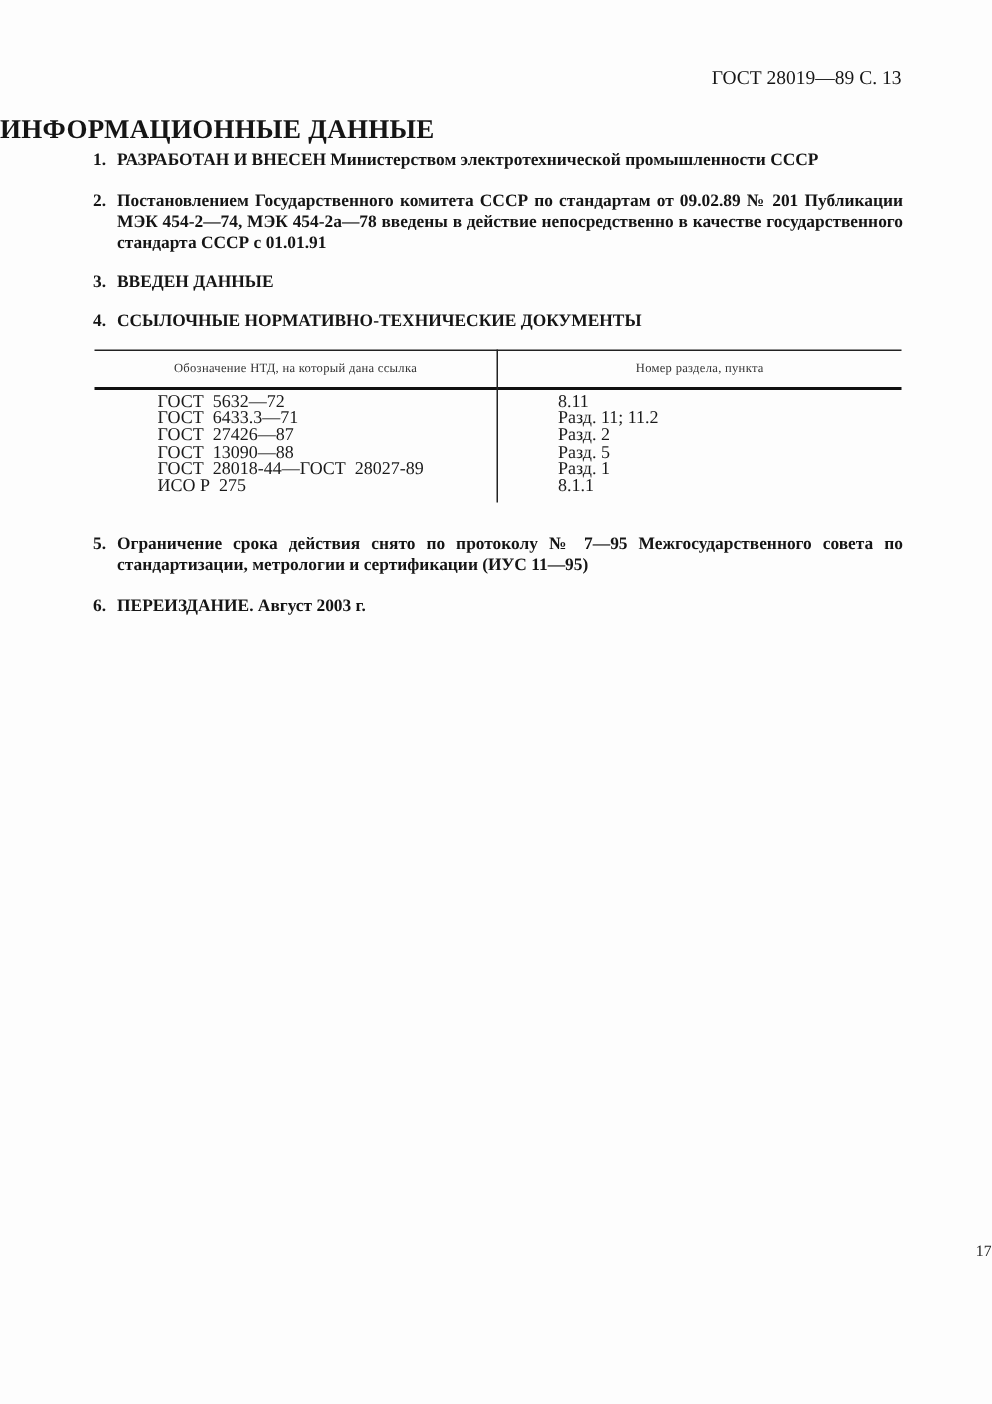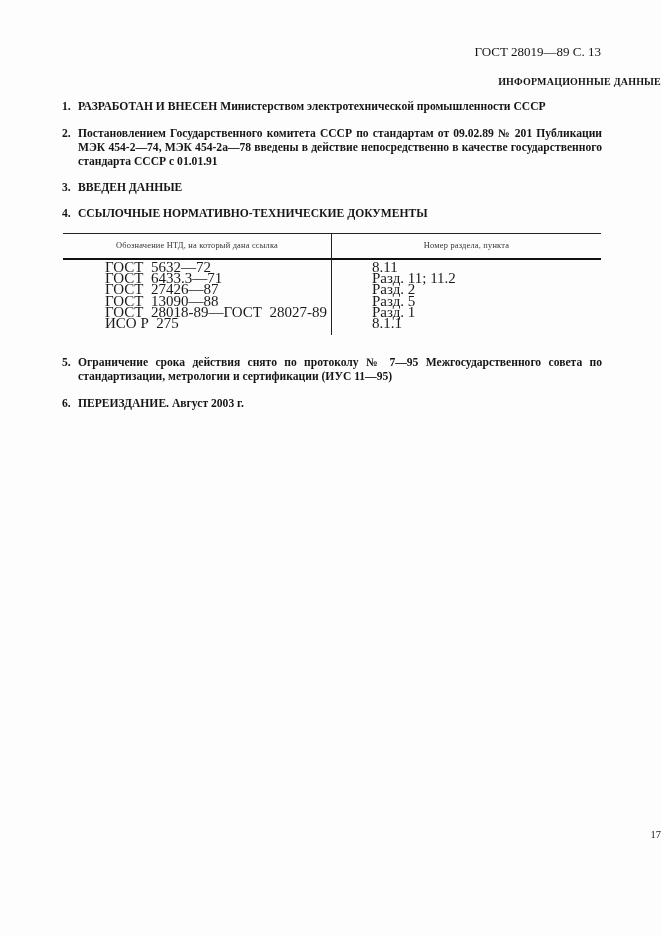--- a/index.html
+++ b/index.html
@@ -10,21 +10,21 @@
       overflow: hidden;
       font-family: "Liberation Serif", "DejaVu Serif", serif;
       color: #151515;
     }
     .page-header {
       position: absolute; left: 0; right: 60px; top: 44px;
       text-align: right; font-weight: normal; font-size: 13px;
     }
     .doc-title {
       position: absolute; left: 0; right: 0; top: 76px;
-      text-align: right; font-weight: bold; font-size: 10px; letter-spacing: 0.2px;
+      text-align: left; font-weight: bold; font-size: 18px; letter-spacing: 0.2px;
     }
     .item {
       position: absolute; left: 62px; width: 540px;
       font-size: 11.6px; font-weight: bold; line-height: 14px;
     }
     .item .num { position: absolute; left: 0; top: 0; }
     .item .body { margin-left: 16px; text-align: justify; }
     #item-1 { top: 100px; }
     #item-2 { top: 127px; }
     #item-3 { top: 181px; }
@@ -44,21 +44,21 @@
     .ref-table .divider {
       position: absolute; left: 268px; top: 0; bottom: 0; width: 0; border-left: 1.2px solid #222;
     }
     .ref-table .th {
       position: absolute; top: 8px; font-size: 8.4px; color: #333;
       text-align: center; letter-spacing: 0.2px;
     }
     .ref-table .th.col1 { left: 0; width: 268px; }
     .ref-table .th.col2 { left: 269px; width: 269px; }
     .ref-table .col-cells {
-      position: absolute; top: 29px; font-size: 15px; line-height: 11.2px; color: #1a1a1a;
+      position: absolute; top: 29px; font-size: 12px; line-height: 11.2px; color: #1a1a1a;
     }
     .ref-table .col-cells.col1 { left: 42px; }
     .ref-table .col-cells.col2 { left: 309px; }
     .ref-table .cell { white-space: pre; }
 
     .page-number {
       position: absolute; left: 0; right: 0; top: 829px;
       text-align: right; font-size: 10.5px; color: #222;
     }
   </style>
@@ -93,21 +93,21 @@
   <div class="top-line"></div>
   <div class="head-line"></div>
   <div class="divider"></div>
   <div class="th col1">Обозначение НТД, на который дана ссылка</div>
   <div class="th col2">Номер раздела, пункта</div>
   <div class="col-cells col1">
     <div class="cell">ГОСТ  5632—72</div>
     <div class="cell">ГОСТ  6433.3—71</div>
     <div class="cell">ГОСТ  27426—87</div>
     <div class="cell">ГОСТ  13090—88</div>
-    <div class="cell">ГОСТ  28018-89—ГОСТ  28027-89</div>
+    <div class="cell">ГОСТ  28018-44—ГОСТ  28027-89</div>
     <div class="cell">ИСО Р  275</div>
   </div>
   <div class="col-cells col2">
     <div class="cell">8.11</div>
     <div class="cell">Разд. 11; 11.2</div>
     <div class="cell">Разд. 2</div>
     <div class="cell">Разд. 5</div>
     <div class="cell">Разд. 1</div>
     <div class="cell">8.1.1</div>
   </div>

